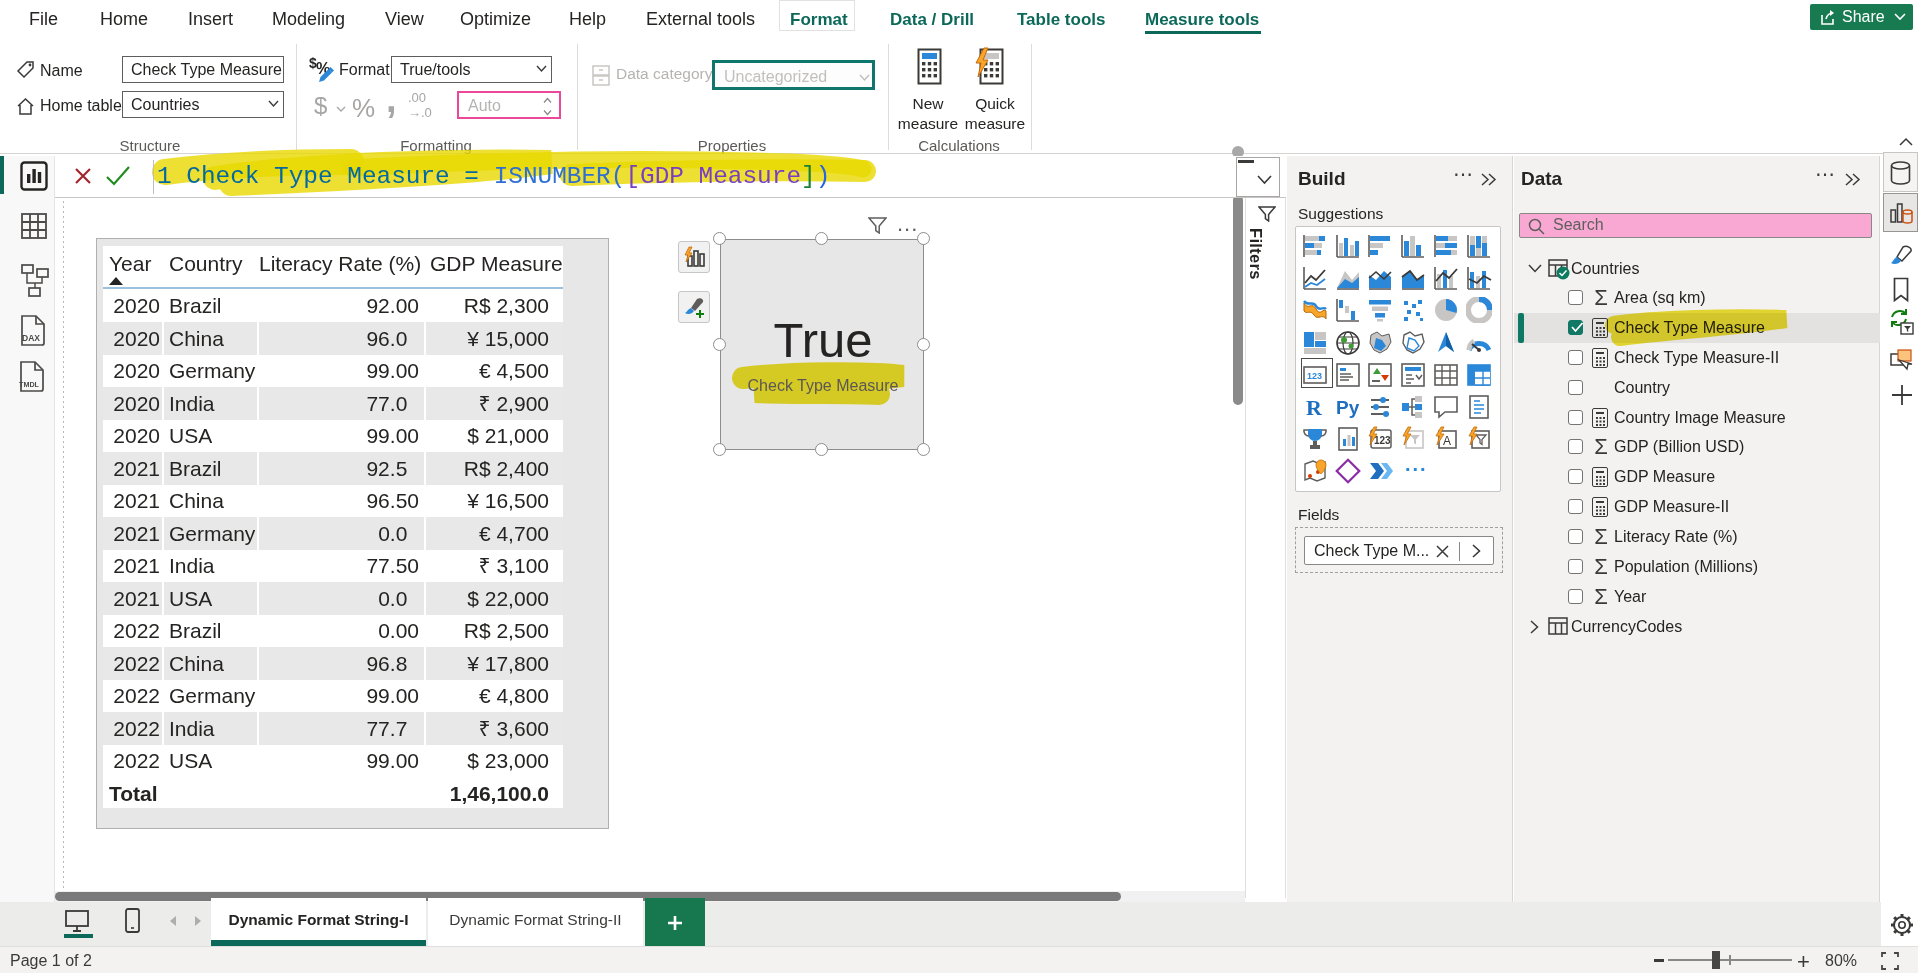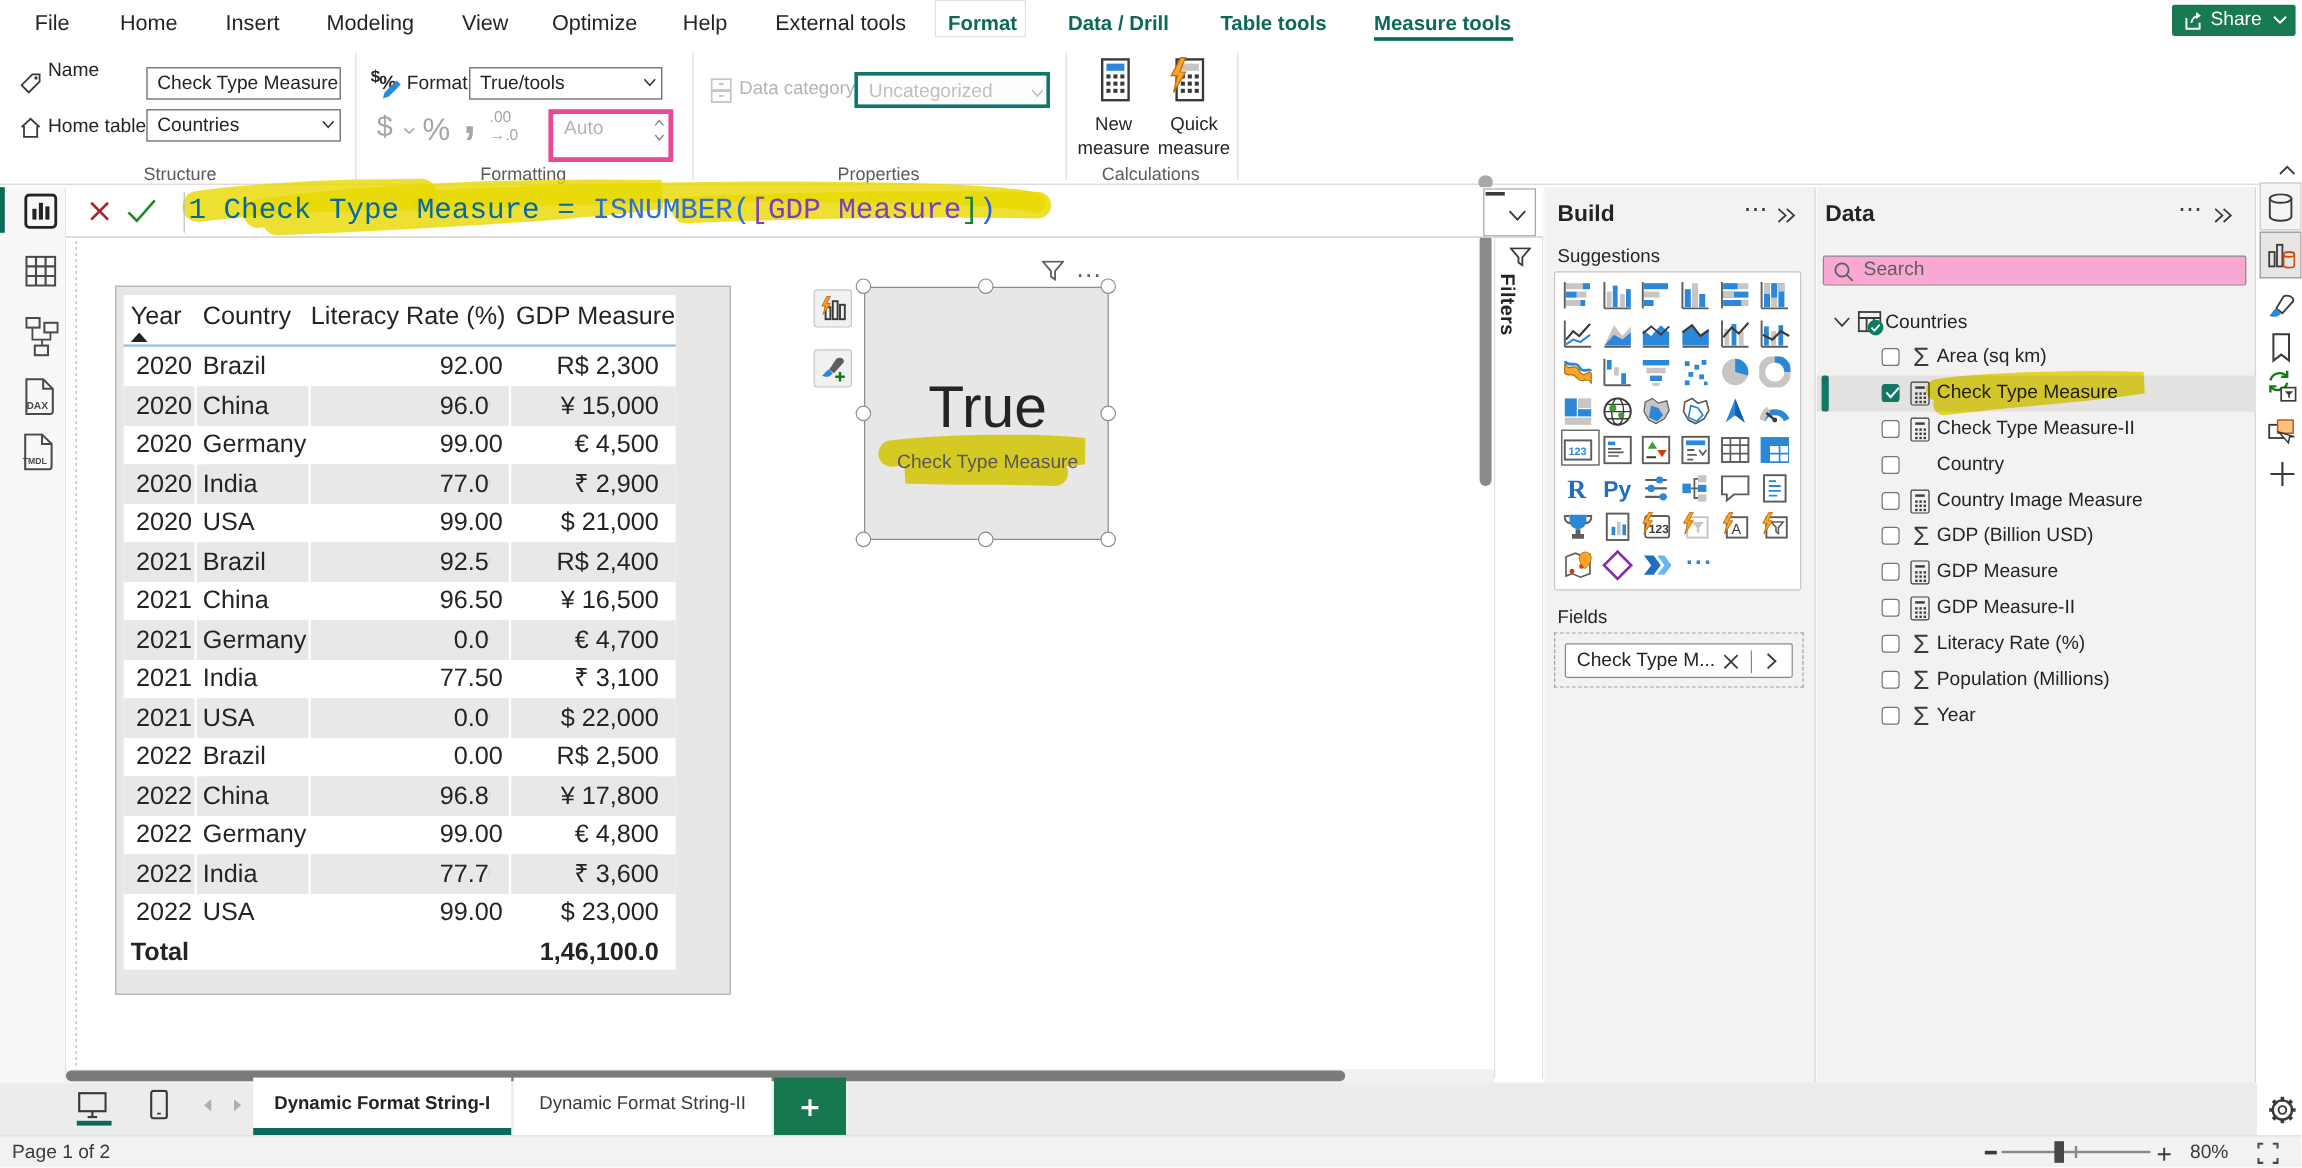--- a/index.html
+++ b/index.html
@@ -98,21 +98,21 @@
         </svg>
   </div>
 </div>
 
 <div id="ribbon">
 
   <svg class="abs" style="left:16px;top:20px" width="20" height="20" viewBox="0 0 20 20">
         <path d="M11 2h6v6L8 17l-6-6z" fill="none" stroke="#3b3a39" stroke-width="1.5"></path>
         <circle cx="14" cy="5" r="1.4" fill="#3b3a39"></circle>
       </svg>
-  <span class="glabel" style="left:40px;top:10px">Name</span>
+  <span class="glabel" style="left:40px;top:22px">Name</span>
   <div class="inbox" style="left:122px;top:16px;width:162px">Check Type Measure</div>
   <svg class="abs" style="left:15px;top:56px" width="21" height="21" viewBox="0 0 21 21">
         <path d="M3 10 L10.5 3 L18 10 M5 9v9h11V9" fill="none" stroke="#3b3a39" stroke-width="1.5"></path>
       </svg>
   <span class="glabel" style="left:40px;top:57px">Home table</span>
   <div class="inbox" style="left:122px;top:51px;width:162px">Countries</div>
   <svg class="abs" style="left:268px;top:60px" width="11" height="8" viewBox="0 0 11 8">
         <path d="M1 1l4.5 5L10 1" fill="none" stroke="#3b3a39" stroke-width="1.4"></path>
       </svg>
   <div class="rlabel" style="left:100px;width:100px">Structure</div>
@@ -129,21 +129,21 @@
   <svg class="abs" style="left:536px;top:25px" width="11" height="8" viewBox="0 0 11 8">
         <path d="M1 1l4.5 5L10 1" fill="none" stroke="#3b3a39" stroke-width="1.4"></path>
       </svg>
   <div class="abs" style="left:314px;top:52px;font-size:24px;color:#a8a6a4">$</div>
   <svg class="abs" style="left:336px;top:66px" width="10" height="7" viewBox="0 0 10 7">
         <path d="M1 1l4 4 4-4" fill="none" stroke="#a8a6a4" stroke-width="1.3"></path>
       </svg>
   <div class="abs" style="left:352px;top:53px;font-size:26px;color:#a8a6a4">%</div>
   <div class="abs" style="left:386px;top:38px;font-size:38px;color:#a8a6a4;font-weight:bold">,</div>
   <div class="abs" style="left:408px;top:50px;font-size:13px;color:#a8a6a4">.00<br>→.0</div>
-  <div class="abs" style="left:457px;top:51px;width:104px;height:44px;border:4px solid #ec4899;background:#fff">
+  <div class="abs" style="left:457px;top:51px;width:104px;height:28px;border:2px solid #ec4899;background:#fff">
      <span style="position:absolute;left:9px;top:4px;font-size:16px;color:#b6b4b2">Auto</span>
      <svg style="position:absolute;left:84px;top:4px" width="9" height="7" viewBox="0 0 9 7">
           <path d="M1 5.5L4.5 1.5 8 5.5" fill="none" stroke="#8a8886" stroke-width="1.2"></path>
         </svg>
      <svg style="position:absolute;left:84px;top:16px" width="9" height="7" viewBox="0 0 9 7">
           <path d="M1 1.5L4.5 5.5 8 1.5" fill="none" stroke="#8a8886" stroke-width="1.2"></path>
         </svg>
   </div>
   <div class="rlabel" style="left:386px;width:100px">Formatting</div>
   <div class="rdiv" style="left:577px"></div>
@@ -869,20 +869,30 @@
         <span class="cb"></span>
         <span class="ficon sig">Σ</span>
         <span class="dlabel">Population (Millions)</span>
       </div>
   <div class="drow" style="top:426px">
         <span class="cb"></span>
         <span class="ficon sig">Σ</span>
         <span class="dlabel">Year</span>
       </div>
 
+  <div class="drow" style="top:456px">
+    <svg class="abs" style="left:16px;top:8px" width="9" height="14" viewBox="0 0 9 14">
+          <path d="M1 1l6.5 6L1 13" fill="none" stroke="#3b3a39" stroke-width="1.5"></path>
+        </svg>
+    <svg class="abs" style="left:34px;top:4px" width="20" height="20" viewBox="0 0 20 20">
+          <rect x="1" y="2" width="18" height="16" fill="none" stroke="#3b3a39" stroke-width="1.5"></rect>
+          <path d="M1 7h18M7.5 7v11M13.5 7v11" stroke="#3b3a39" stroke-width="1.5"></path>
+        </svg>
+    <span class="dlabel" style="left:57px">CurrencyCodes</span>
+  </div>
 </div>
 
 <div id="rightrail">
   <div class="abs" style="left:2px;top:-4px;width:35px;height:40px;background:#f5f4f3;border:1px solid #c8c6c4"></div>
   <div class="abs" style="left:2px;top:37px;width:35px;height:39px;background:#e8e6e4;border:1px solid #979593"></div>
   <svg class="abs" style="left:9px;top:5px" width="21" height="24" viewBox="0 0 21 24">
         <ellipse cx="10.5" cy="4.5" rx="9" ry="3.5" fill="none" stroke="#3b3a39" stroke-width="1.6"></ellipse>
         <path d="M1.5 4.5v15c0 2 4 3.5 9 3.5s9-1.5 9-3.5v-15" fill="none" stroke="#3b3a39" stroke-width="1.6"></path>
       </svg>
   <svg class="abs" style="left:8px;top:44px" width="24" height="26" viewBox="0 0 24 26">

